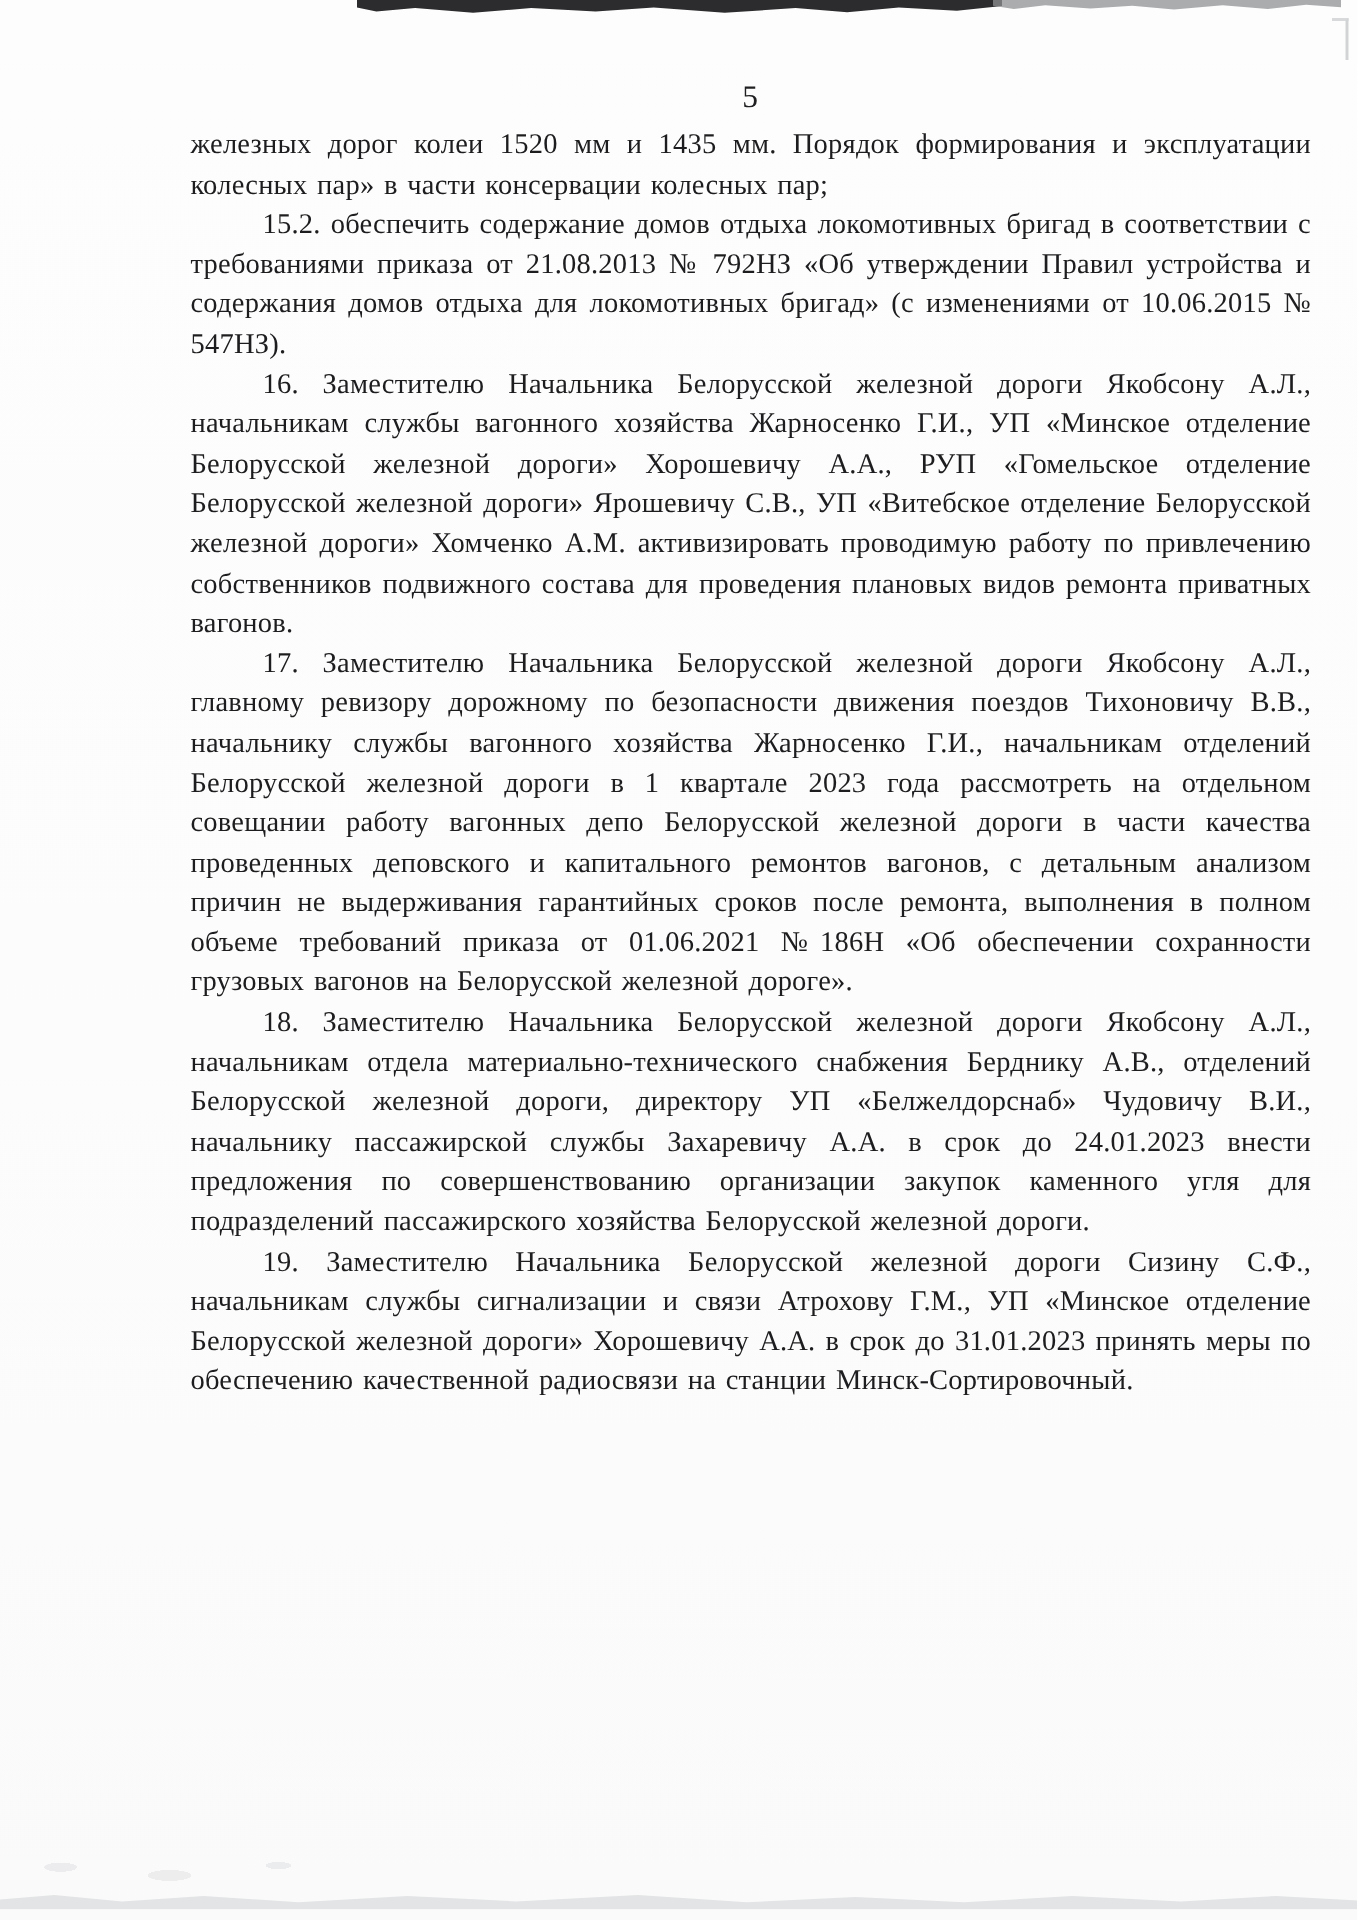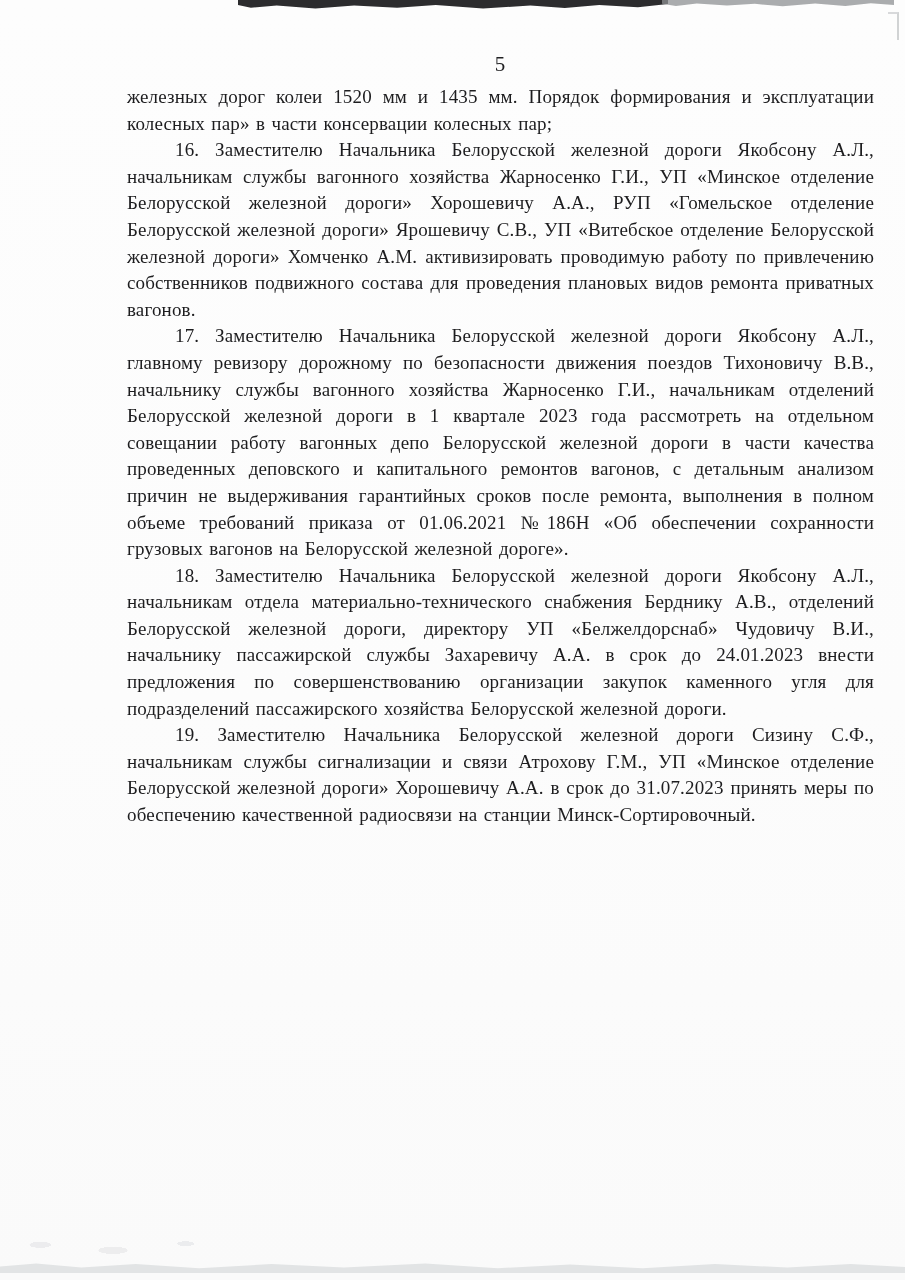--- a/index.html
+++ b/index.html
@@ -95,19 +95,20 @@
   <div class="scan-top-band"></div>
   <div class="scan-top-band-light"></div>
   <div class="scan-right-mark"></div>
   <div class="scan-bottom-noise"></div>
   <div class="scan-bottom-band"></div>
 
   <div class="page-number">5</div>
 
   <div class="content">
     <p class="no-indent">железных дорог колеи 1520 мм и 1435 мм. Порядок формирования и эксплуатации колесных пар» в части консервации колесных пар;</p>
+    <p>15.2. обеспечить содержание домов отдыха локомотивных бригад в соответствии с требованиями приказа от 21.08.2013 № 792НЗ «Об утверждении Правил устройства и содержания домов отдыха для локомотивных бригад» (с изменениями от 10.06.2015 № 547НЗ).</p>
     <p>16. Заместителю Начальника Белорусской железной дороги Якобсону А.Л., начальникам службы вагонного хозяйства Жарносенко Г.И., УП «Минское отделение Белорусской железной дороги» Хорошевичу А.А., РУП «Гомельское отделение Белорусской железной дороги» Ярошевичу С.В., УП «Витебское отделение Белорусской железной дороги» Хомченко А.М. активизировать проводимую работу по привлечению собственников подвижного состава для проведения плановых видов ремонта приватных вагонов.</p>
     <p>17. Заместителю Начальника Белорусской железной дороги Якобсону А.Л., главному ревизору дорожному по безопасности движения поездов Тихоновичу В.В., начальнику службы вагонного хозяйства Жарносенко Г.И., начальникам отделений Белорусской железной дороги в 1 квартале 2023 года рассмотреть на отдельном совещании работу вагонных депо Белорусской железной дороги в части качества проведенных деповского и капитального ремонтов вагонов, с детальным анализом причин не выдерживания гарантийных сроков после ремонта, выполнения в полном объеме требований приказа от 01.06.2021 №186Н «Об обеспечении сохранности грузовых вагонов на Белорусской железной дороге».</p>
     <p>18. Заместителю Начальника Белорусской железной дороги Якобсону А.Л., начальникам отдела материально-технического снабжения Берднику А.В., отделений Белорусской железной дороги, директору УП «Белжелдорснаб» Чудовичу В.И., начальнику пассажирской службы Захаревичу А.А. в срок до 24.01.2023 внести предложения по совершенствованию организации закупок каменного угля для подразделений пассажирского хозяйства Белорусской железной дороги.</p>
-    <p>19. Заместителю Начальника Белорусской железной дороги Сизину С.Ф., начальникам службы сигнализации и связи Атрохову Г.М., УП «Минское отделение Белорусской железной дороги» Хорошевичу А.А. в срок до 31.07.2023 принять меры по обеспечению качественной радиосвязи на станции Минск-Сортировочный.</p>
+    <p>19. Заместителю Начальника Белорусской железной дороги Сизину С.Ф., начальникам службы сигнализации и связи Атрохову Г.М., УП «Минское отделение Белорусской железной дороги» Хорошевичу А.А. в срок до 31.01.2023 принять меры по обеспечению качественной радиосвязи на станции Минск-Сортировочный.</p>
   </div>
 
 </div>
 
 </body></html>

